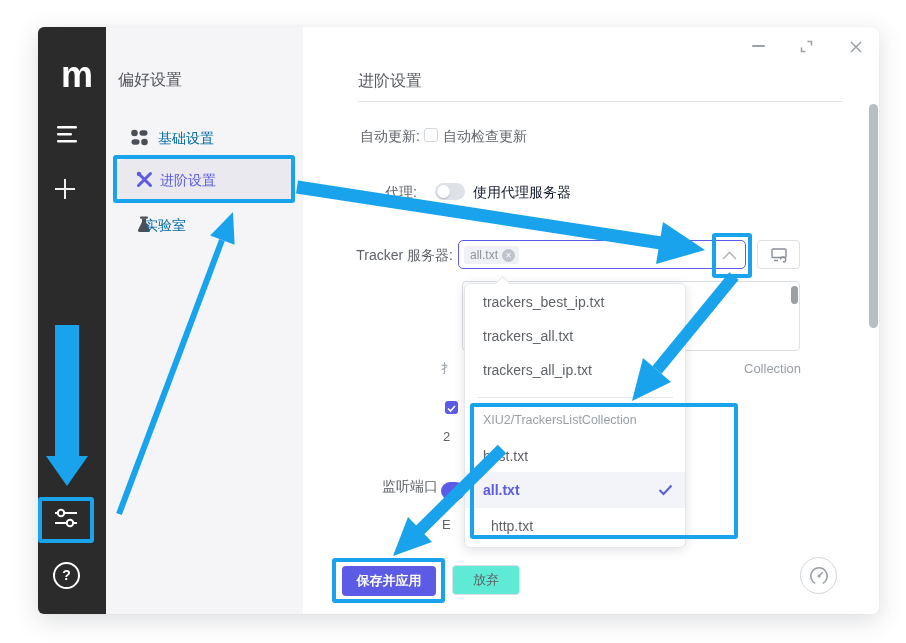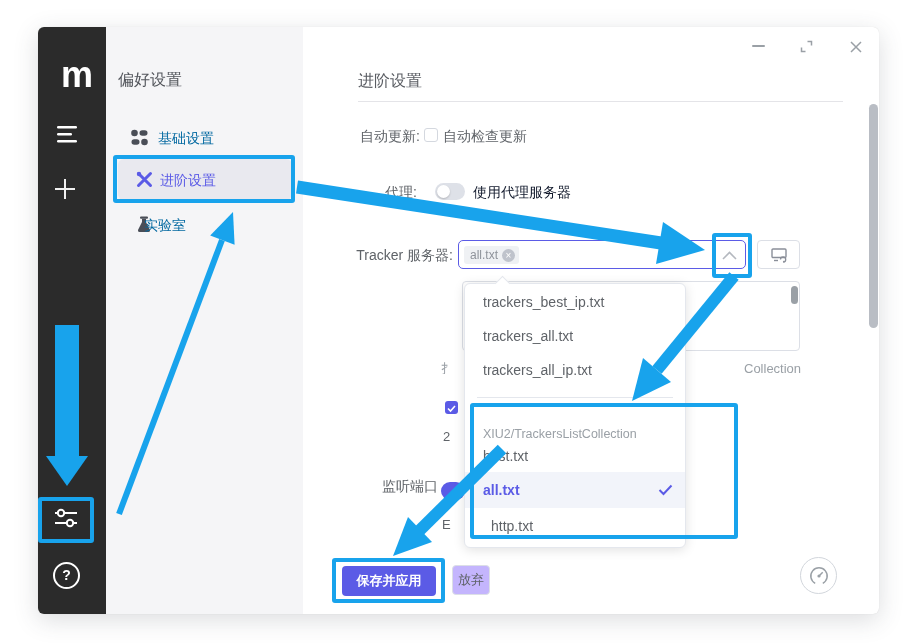--- a/index.html
+++ b/index.html
@@ -45,32 +45,32 @@
 
   .dropdown { left:464px; top:283px; width:222px; height:265px; background:#fff;
               border:1px solid #e4e7ed; border-radius:6px; z-index:10;
               box-shadow:0 2px 12px rgba(0,0,0,.12); }
   .dd-notch { left:497px; top:278px; width:11px; height:11px; background:#fff;
               border-left:1px solid #e4e7ed; border-top:1px solid #e4e7ed;
               transform:rotate(45deg); z-index:11; }
   .dd-item { position:absolute; left:18px; height:16px; line-height:16px;
              font-size:14px; color:#5f6368; }
   .dd-divider { position:absolute; left:12px; right:12px; top:113px; height:1px; background:#e4e7ed; }
-  .dd-group { position:absolute; left:18px; top:143px; font-size:12.5px; color:#9aa0a6; }
+  .dd-group { position:absolute; left:18px; top:129px; font-size:12.5px; color:#9aa0a6; }
   .dd-sel-row { position:absolute; left:0; top:188px; width:100%; height:36px; background:#f2f4fa; }
   .dd-sel-txt { position:absolute; left:18px; top:0; line-height:36px; font-size:14px;
                 font-weight:bold; color:#5b5be6; }
 
   .ann { border:4px solid #18a3ec; border-radius:3px; z-index:40; }
   .overlay { position:absolute; left:0; top:0; z-index:50; pointer-events:none; }
 
   .btn-primary { left:342px; top:566px; width:94px; height:30px; background:#5b5be6;
                  border-radius:4px; color:#fff; font-size:13px; font-weight:bold;
                  text-align:center; line-height:30px; }
-  .btn-plain { left:452px; top:565px; width:38px; height:30px; background:#c4b5fd;
+  .btn-plain { left:452px; top:565px; width:68px; height:30px; background:#5eead4;
                border:1px solid #dcdfe6; border-radius:4px; color:#5f6368;
                font-size:13px; text-align:center; line-height:28px; }
   .gauge-btn { left:800px; top:557px; width:37px; height:37px; border:1px solid #d2d6dc;
                border-radius:50%; display:flex; align-items:center; justify-content:center; }
 
   .scroll-main { left:869px; top:104px; width:9px; height:224px; background:#b9bdc4;
                  border-radius:5px; z-index:3; }
   .scroll-ta { left:791px; top:286px; width:7px; height:18px; background:#9aa0a6;
                border-radius:4px; z-index:3; }
   .help-circle { left:53px; top:562px; width:27px; height:27px; border:2px solid #fff;

